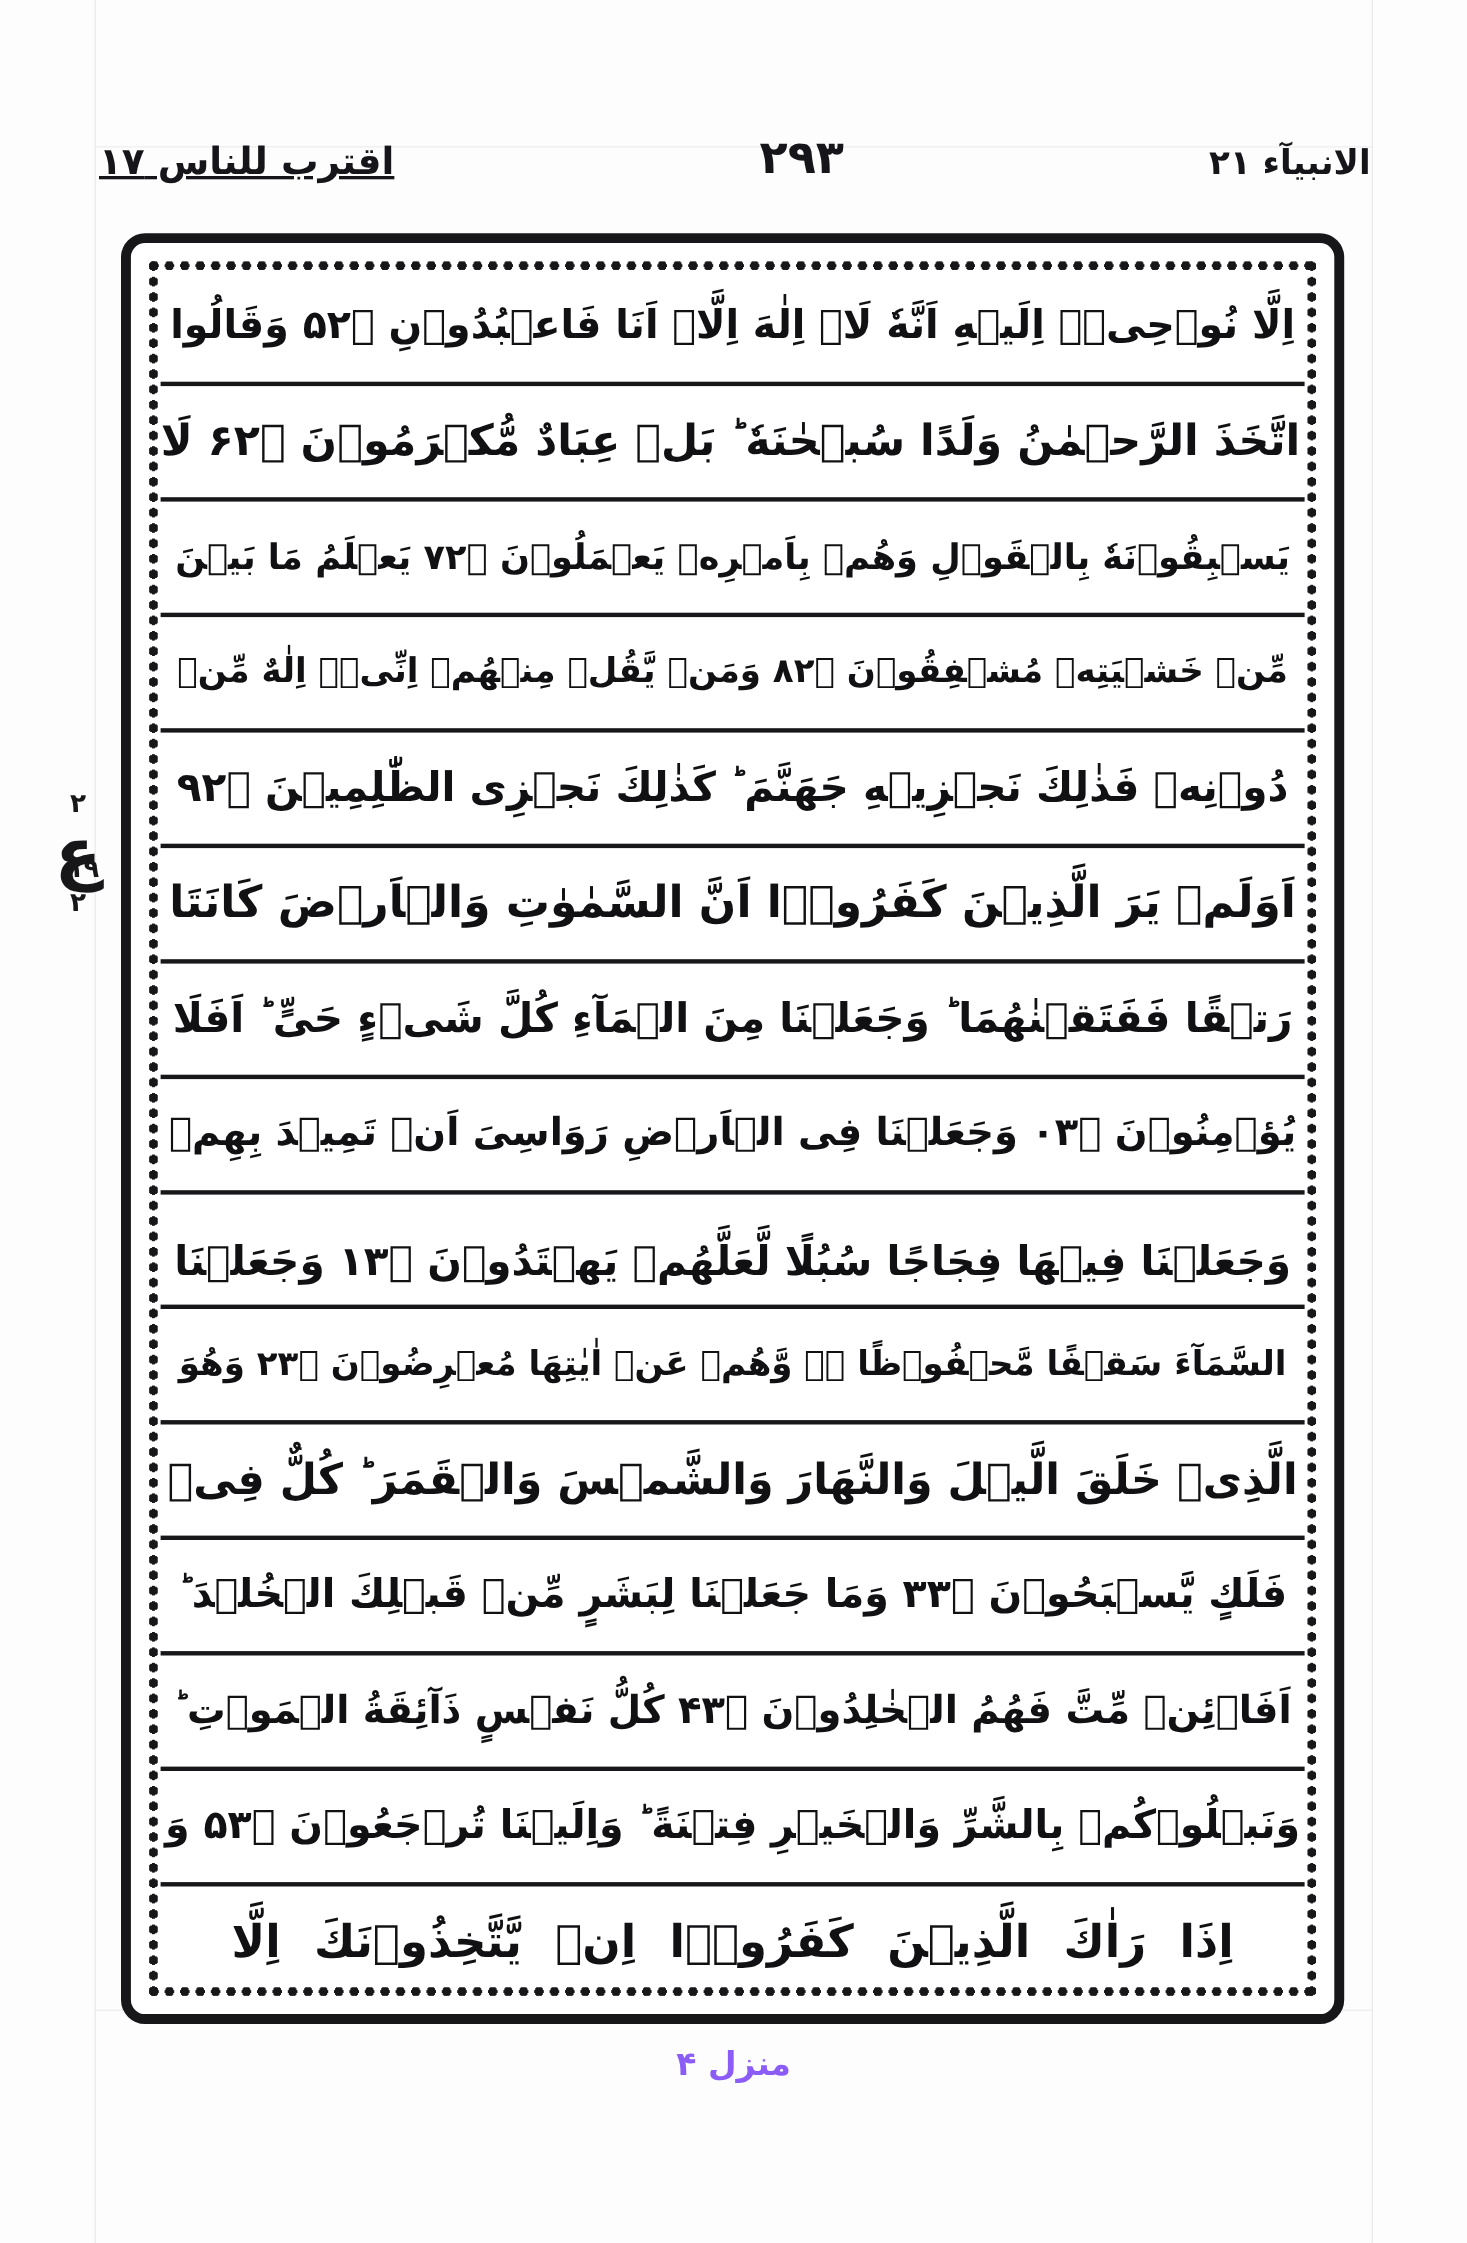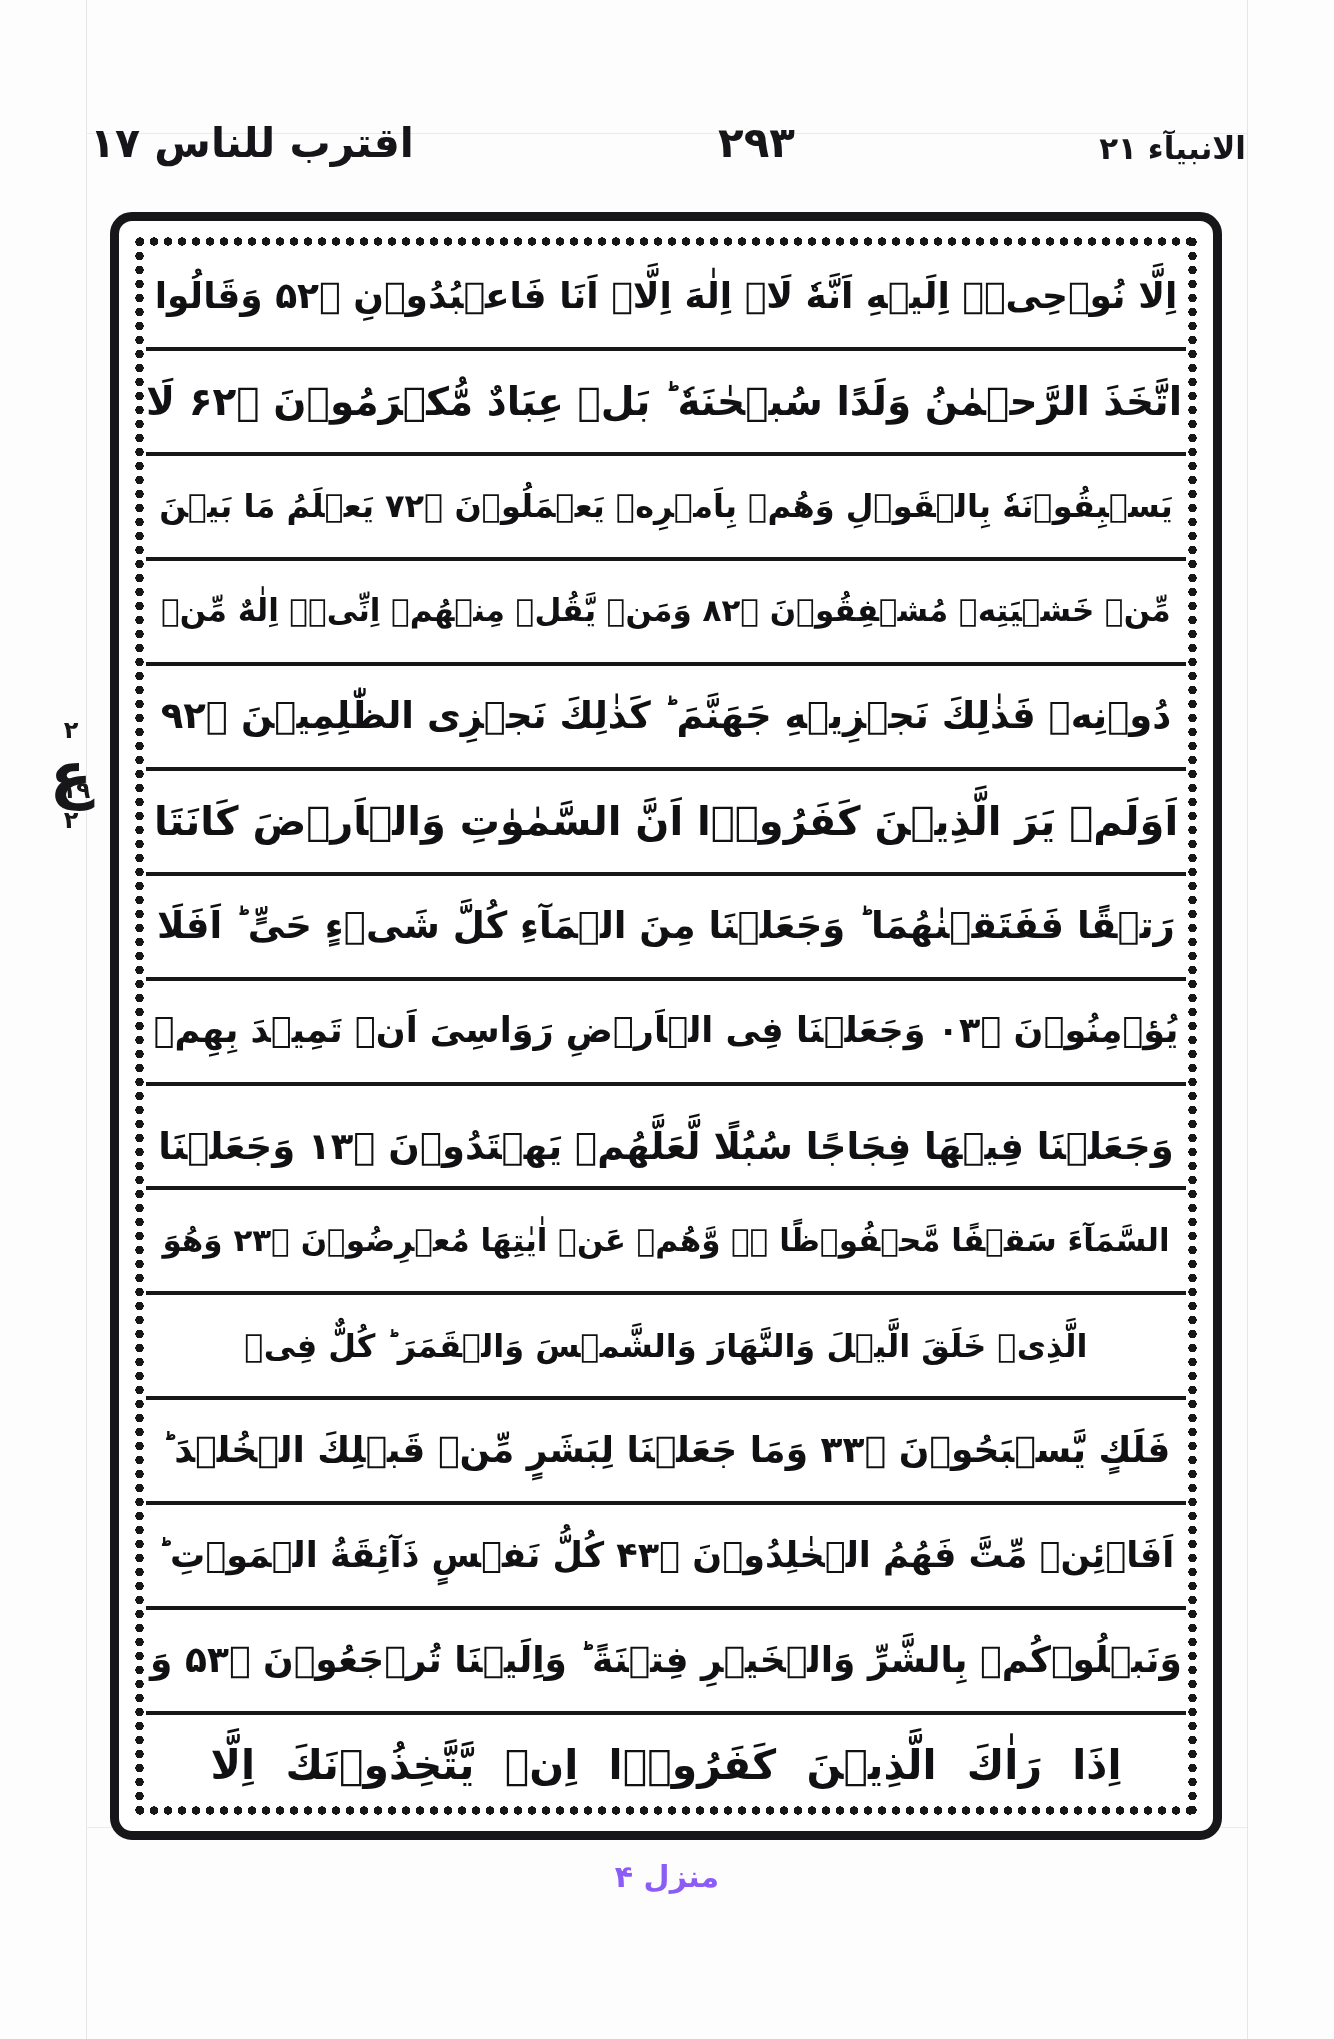--- a/index.html
+++ b/index.html
@@ -61,21 +61,21 @@
     direction: rtl;
   }
   .hdr-text {
     font-family: "DejaVu Sans", "Liberation Sans", sans-serif;
     font-size: 30px;
     font-weight: 700;
     color: #16161a;
     line-height: 1;
     white-space: nowrap;
   }
-  .hdr-juz   { font-size: 41px; }
+  .hdr-juz   { font-size: 34px; text-decoration: underline; }
   .hdr-page  { font-size: 42px; font-weight: 700; letter-spacing: 1px; }
   .hdr-surah { font-size: 31px; }
 
   
   #quran-frame {
     position: absolute;
     left: 110px;
     top: 212px;
     width: 1112px;
     height: 1628px;
@@ -266,21 +266,21 @@
         <div class="quran-line">
           <div class="ayah-text" style="font-size: 35px;">يُؤۡمِنُوۡنَ ۝۳۰ وَجَعَلۡنَا فِى الۡاَرۡضِ رَوَاسِىَ اَنۡ تَمِيۡدَ بِهِمۡ</div>
         </div>
         <div class="quran-line">
           <div class="ayah-text" style="font-size: 37px; margin-top: 21px;">وَجَعَلۡنَا فِيۡهَا فِجَاجًا سُبُلًا لَّعَلَّهُمۡ يَهۡتَدُوۡنَ ۝۳۱ وَجَعَلۡنَا</div>
         </div>
         <div class="quran-line">
           <div class="ayah-text" style="font-size: 31px;">السَّمَآءَ سَقۡفًا مَّحۡفُوۡظًا ۖۚ وَّهُمۡ عَنۡ اٰيٰتِهَا مُعۡرِضُوۡنَ ۝۳۲ وَهُوَ</div>
         </div>
         <div class="quran-line">
-          <div class="ayah-text" style="font-size: 32px;">الَّذِىۡ خَلَقَ الَّيۡلَ وَالنَّهَارَ وَالشَّمۡسَ وَالۡقَمَرَ ؕ كُلٌّ فِىۡ</div>
+          <div class="ayah-text" style="font-size: 39px;">الَّذِىۡ خَلَقَ الَّيۡلَ وَالنَّهَارَ وَالشَّمۡسَ وَالۡقَمَرَ ؕ كُلٌّ فِىۡ</div>
         </div>
         <div class="quran-line">
           <div class="ayah-text" style="font-size: 36px;">فَلَكٍ يَّسۡبَحُوۡنَ ۝۳۳ وَمَا جَعَلۡنَا لِبَشَرٍ مِّنۡ قَبۡلِكَ الۡخُلۡدَ ؕ</div>
         </div>
         <div class="quran-line">
           <div class="ayah-text" style="font-size: 35px;">اَفَاۡئِنۡ مِّتَّ فَهُمُ الۡخٰلِدُوۡنَ ۝۳۴ كُلُّ نَفۡسٍ ذَآئِقَةُ الۡمَوۡتِ ؕ</div>
         </div>
         <div class="quran-line">
           <div class="ayah-text" style="font-size: 36px;">وَنَبۡلُوۡكُمۡ بِالشَّرِّ وَالۡخَيۡرِ فِتۡنَةً ؕ وَاِلَيۡنَا تُرۡجَعُوۡنَ ۝۳۵ وَ</div>
         </div>

